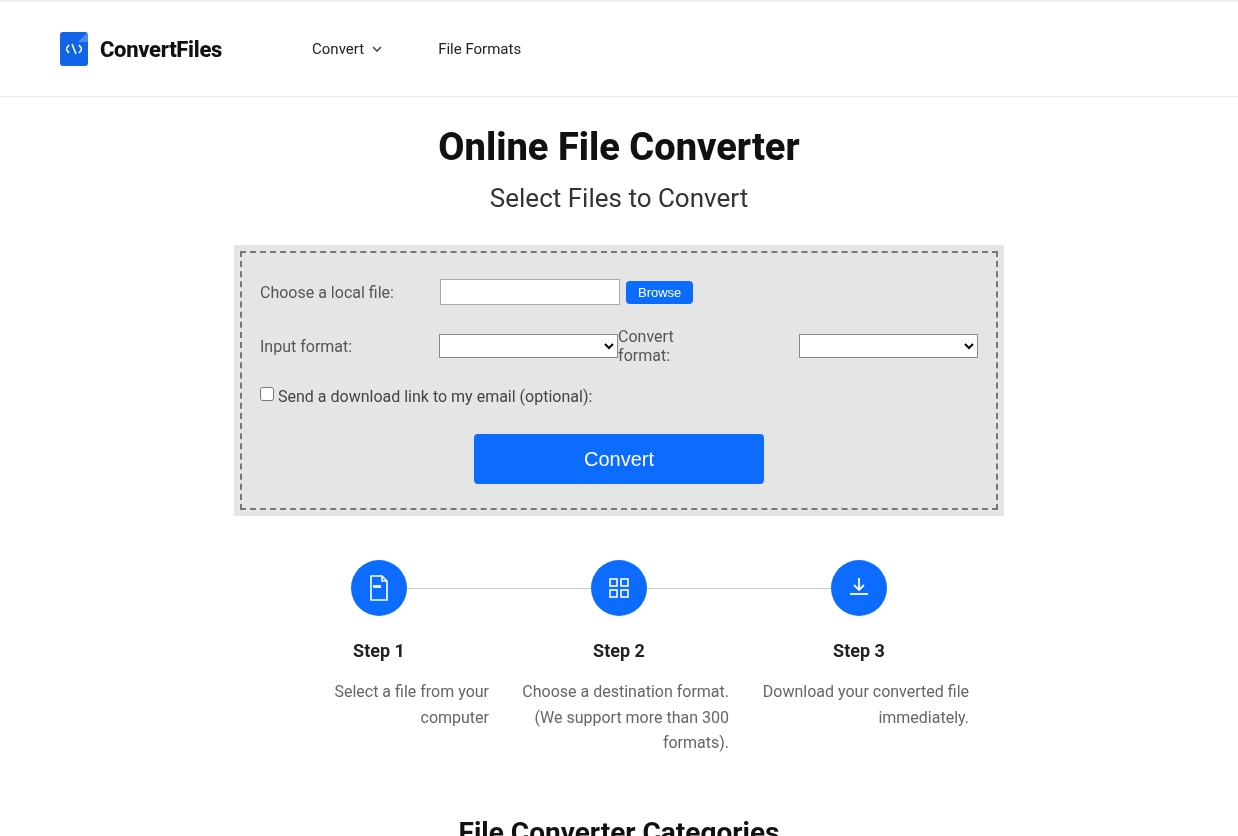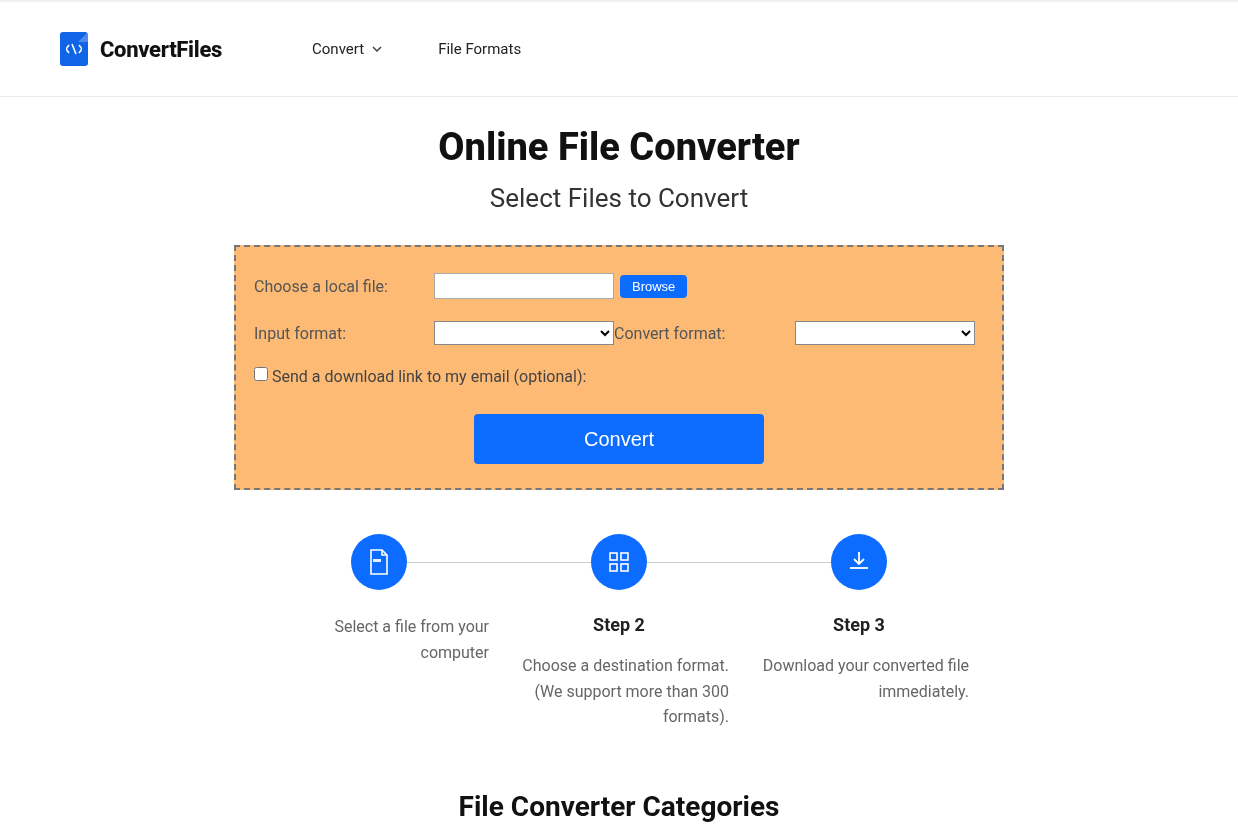--- a/index.html
+++ b/index.html
@@ -80,22 +80,22 @@
   .subtitle {
     font-size: 26px;
     font-weight: 400;
     color: #333;
     margin-bottom: 32px;
   }
 
   .panel {
     width: 770px;
     margin: 0 auto 44px;
-    background: #fdba74;
-    padding: 0;
+    background: #e5e5e5;
+    padding: 6px;
   }
   .panel-inner {
     border: 2px dashed #777;
     padding: 26px 18px 24px;
     text-align: left;
   }
   .row {
     display: flex;
     align-items: center;
     margin-bottom: 22px;
@@ -287,20 +287,21 @@
     <div class="step-line l2"></div>
 
     <div class="step">
       <div class="step-icon">
         <svg width="26" height="28" viewBox="0 0 26 28">
           <path d="M5 2 H16 L21 7 V26 H5 Z" fill="none" stroke="#fff" stroke-width="1.6"></path>
           <path d="M16 2 V7 H21" fill="none" stroke="#fff" stroke-width="1.6"></path>
           <rect x="7" y="11" width="8" height="3" fill="#fff" opacity="0.9"></rect>
         </svg>
       </div>
+      <div class="step-title">Step 1</div>
       <div class="step-desc">Select a file from your computer</div>
     </div>
 
     <div class="step">
       <div class="step-icon">
         <svg width="24" height="24" viewBox="0 0 24 24">
           <rect x="3" y="3" width="7" height="7" fill="none" stroke="#fff" stroke-width="1.6"></rect>
           <rect x="14" y="3" width="7" height="7" fill="none" stroke="#fff" stroke-width="1.6"></rect>
           <rect x="3" y="14" width="7" height="7" fill="none" stroke="#fff" stroke-width="1.6"></rect>
           <rect x="14" y="14" width="7" height="7" fill="none" stroke="#fff" stroke-width="1.6"></rect>

